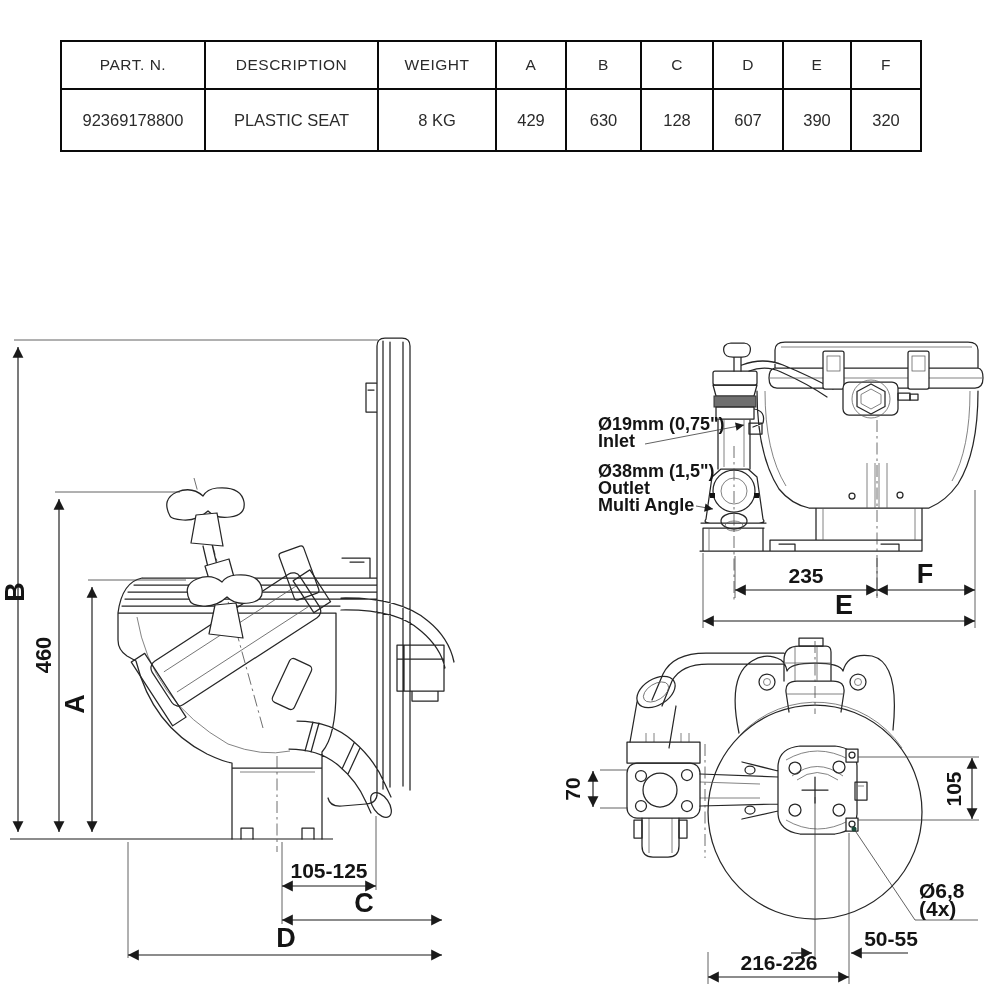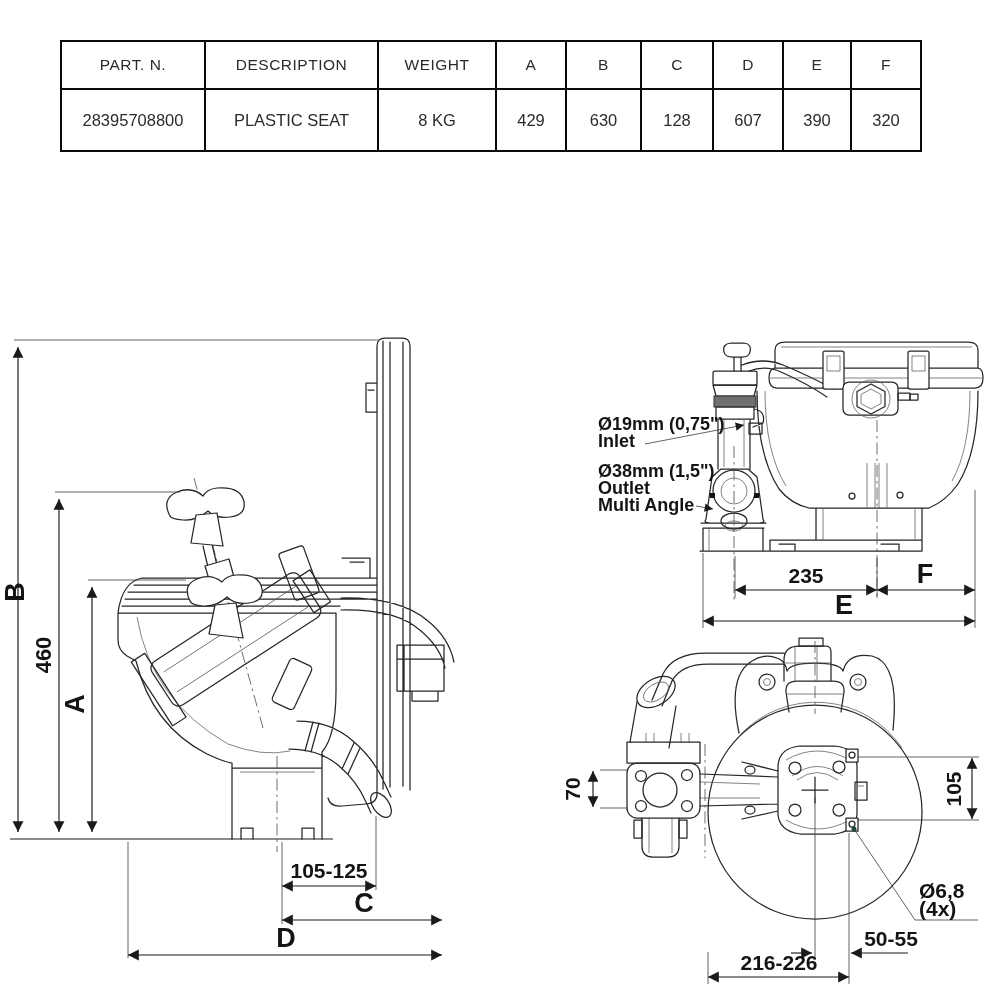--- a/index.html
+++ b/index.html
@@ -45,21 +45,21 @@
       <th>DESCRIPTION</th>
       <th>WEIGHT</th>
       <th>A</th>
       <th>B</th>
       <th>C</th>
       <th>D</th>
       <th>E</th>
       <th>F</th>
     </tr>
     <tr>
-      <td class="partno">28395708800</td>
+      <td class="partno">92369178800</td>
       <td>PLASTIC SEAT</td>
       <td>8 KG</td>
       <td>429</td>
       <td>630</td>
       <td>128</td>
       <td>607</td>
       <td>390</td>
       <td>320</td>
     </tr>
   </tbody>

